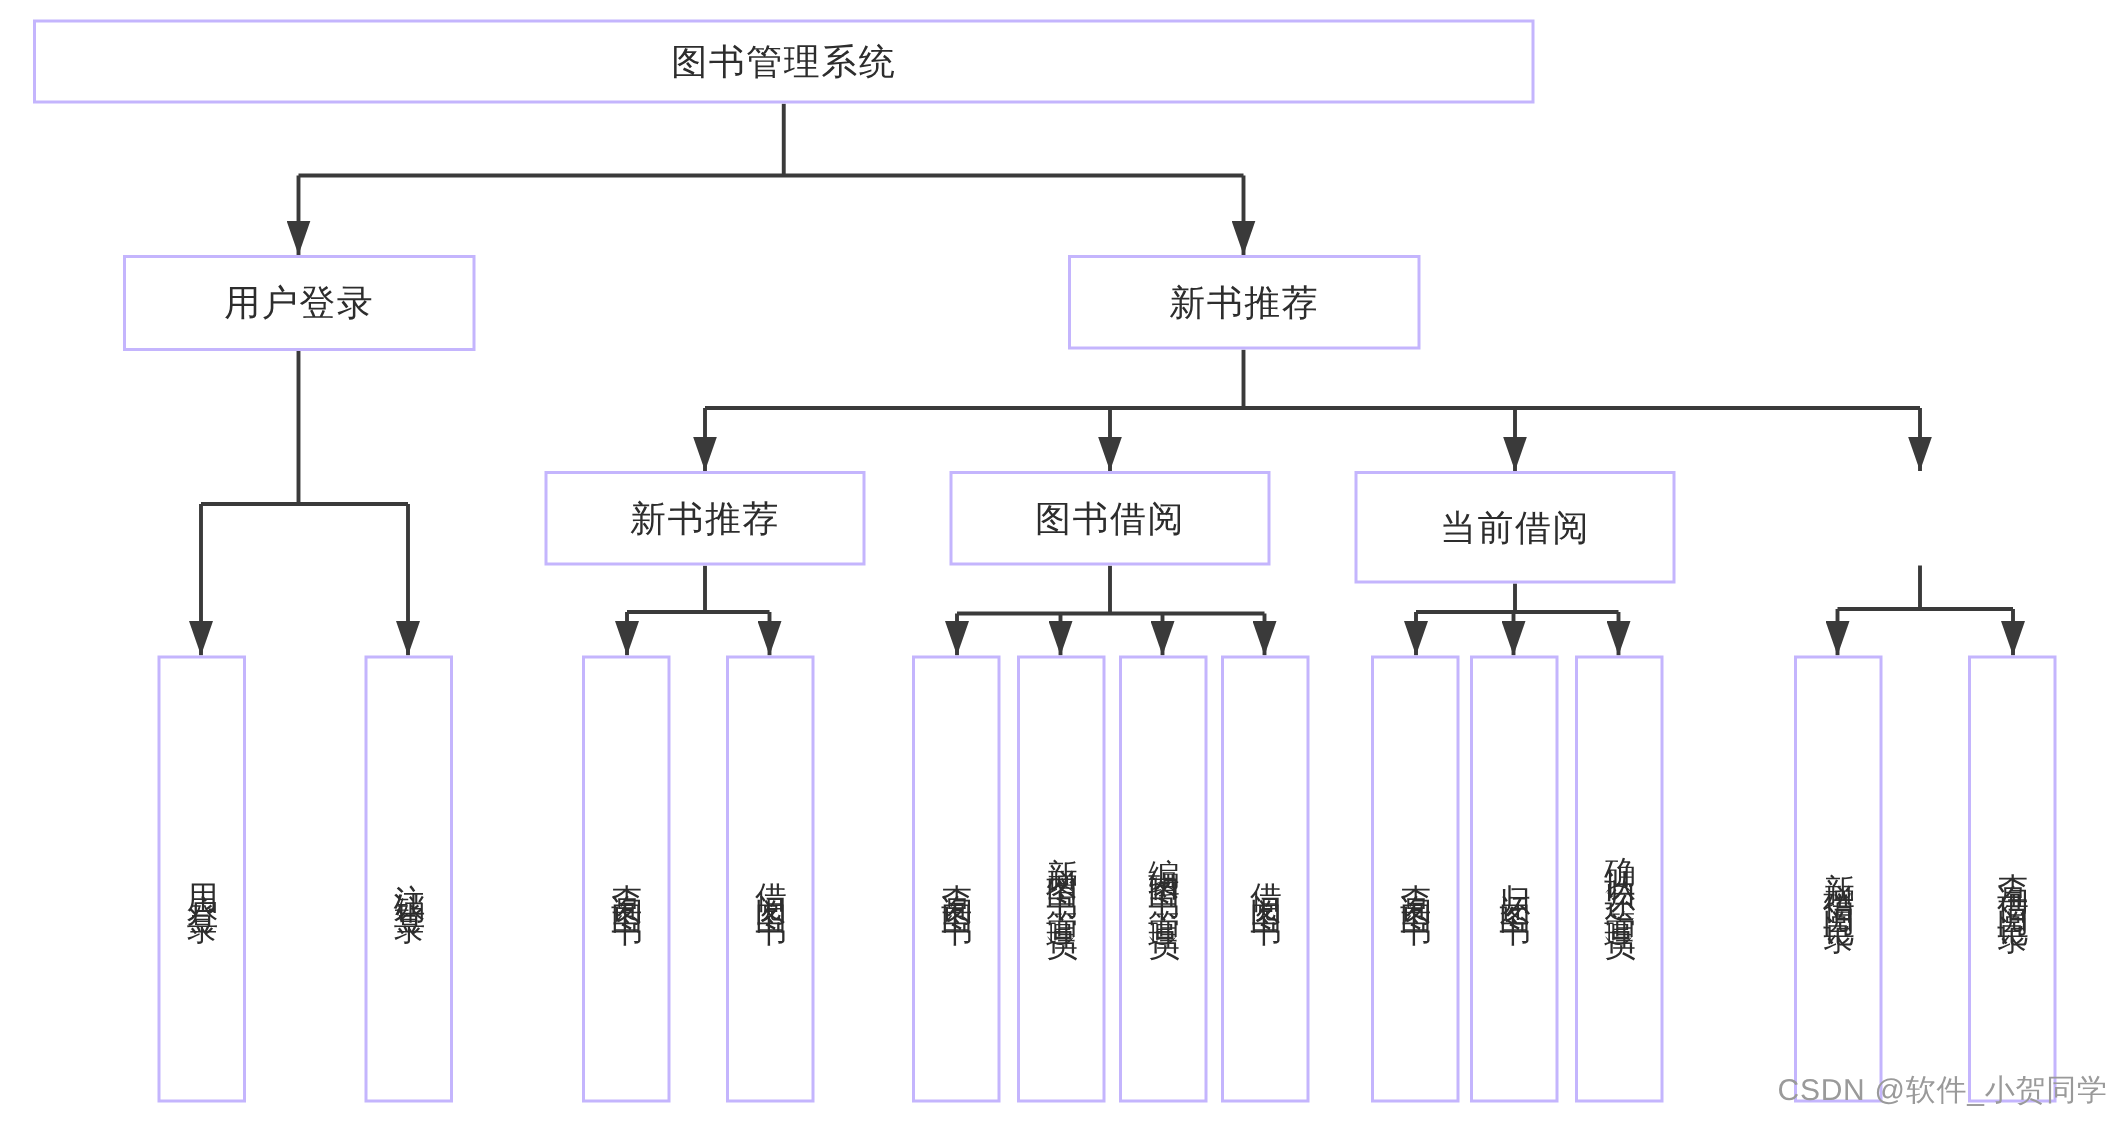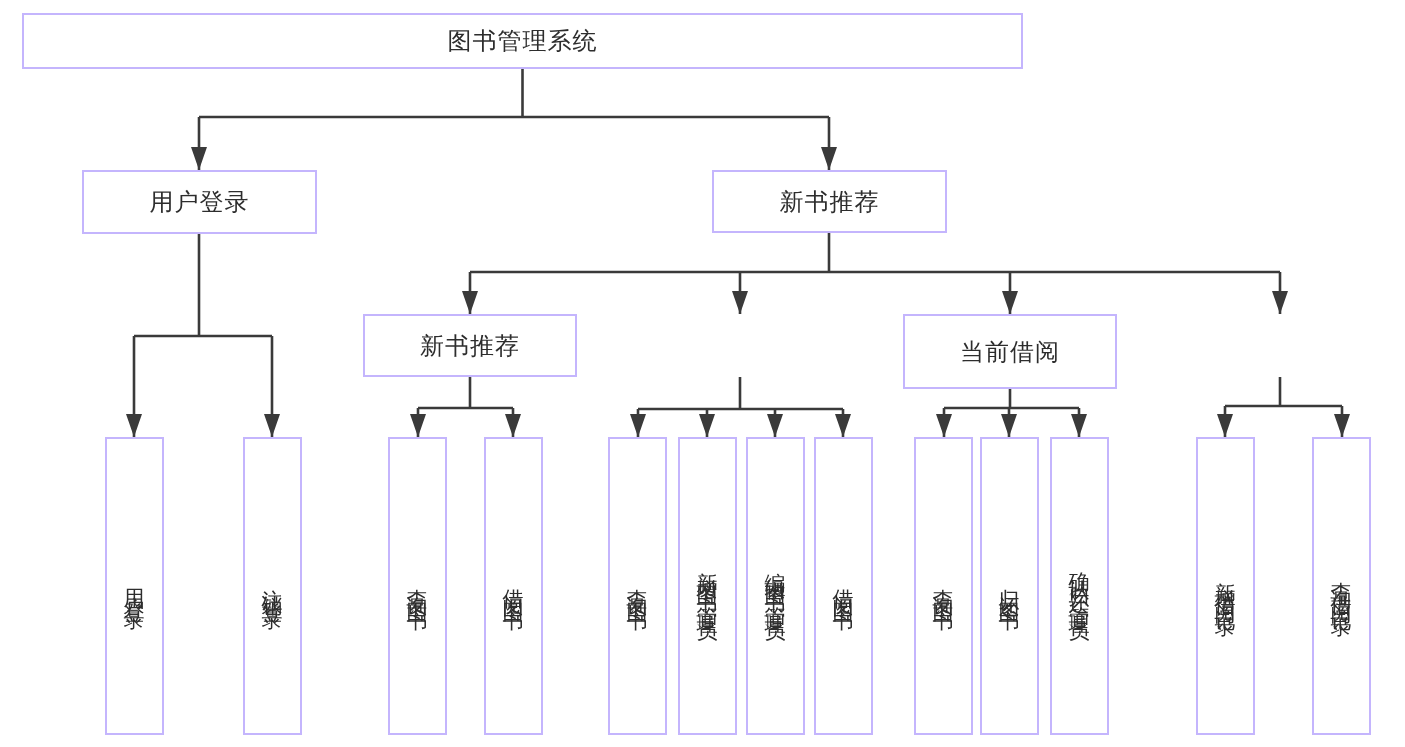--- a/index.html
+++ b/index.html
@@ -113,34 +113,36 @@
     <path class="ln" d="M1225 406 L1225 437" marker-end="url(#arrow)"></path>
     <path class="ln" d="M1342 406 L1342 437" marker-end="url(#arrow)"></path>
   </svg>
 
   <div class="node h-node" style="left:22px; top:13px; width:1001px; height:56px;">图书管理系统</div>
 
   <div class="node h-node" style="left:82px; top:170px; width:235px; height:64px;">用户登录</div>
   <div class="node h-node" style="left:712px; top:170px; width:235px; height:63px;">新书推荐</div>
 
   <div class="node h-node" style="left:363px; top:314px; width:214px; height:63px;">新书推荐</div>
+  <div class="node h-node" style="left:633px; top:314px; width:214px; height:63px;">图书借阅</div>
   <div class="node h-node" style="left:903px; top:314px; width:214px; height:75px;">当前借阅</div>
 
   <div class="node v-node" style="left:105px; top:437px; width:59px; height:298px;">用户登录</div>
   <div class="node v-node" style="left:243px; top:437px; width:59px; height:298px;">注销登录</div>
 
   <div class="node v-node" style="left:388px; top:437px; width:59px; height:298px;">查询图书</div>
   <div class="node v-node" style="left:484px; top:437px; width:59px; height:298px;">借阅图书</div>
 
   <div class="node v-node" style="left:608px; top:437px; width:59px; height:298px;">查询图书</div>
   <div class="node v-node" style="left:678px; top:437px; width:59px; height:298px;">新增图书（管理员）</div>
   <div class="node v-node" style="left:746px; top:437px; width:59px; height:298px;">编辑图书（管理员）</div>
   <div class="node v-node" style="left:814px; top:437px; width:59px; height:298px;">借阅图书</div>
 
   <div class="node v-node" style="left:914px; top:437px; width:59px; height:298px;">查询图书</div>
   <div class="node v-node" style="left:980px; top:437px; width:59px; height:298px;">归还图书</div>
   <div class="node v-node" style="left:1050px; top:437px; width:59px; height:298px;">确认归还（管理员）</div>
 
   <div class="node v-node" style="left:1196px; top:437px; width:59px; height:298px;">新增借阅记录</div>
   <div class="node v-node" style="left:1312px; top:437px; width:59px; height:298px;">查询借阅记录</div>
 
+  <div class="watermark">CSDN @软件_小贺同学</div>
 
 </div>
 
 </body></html>

